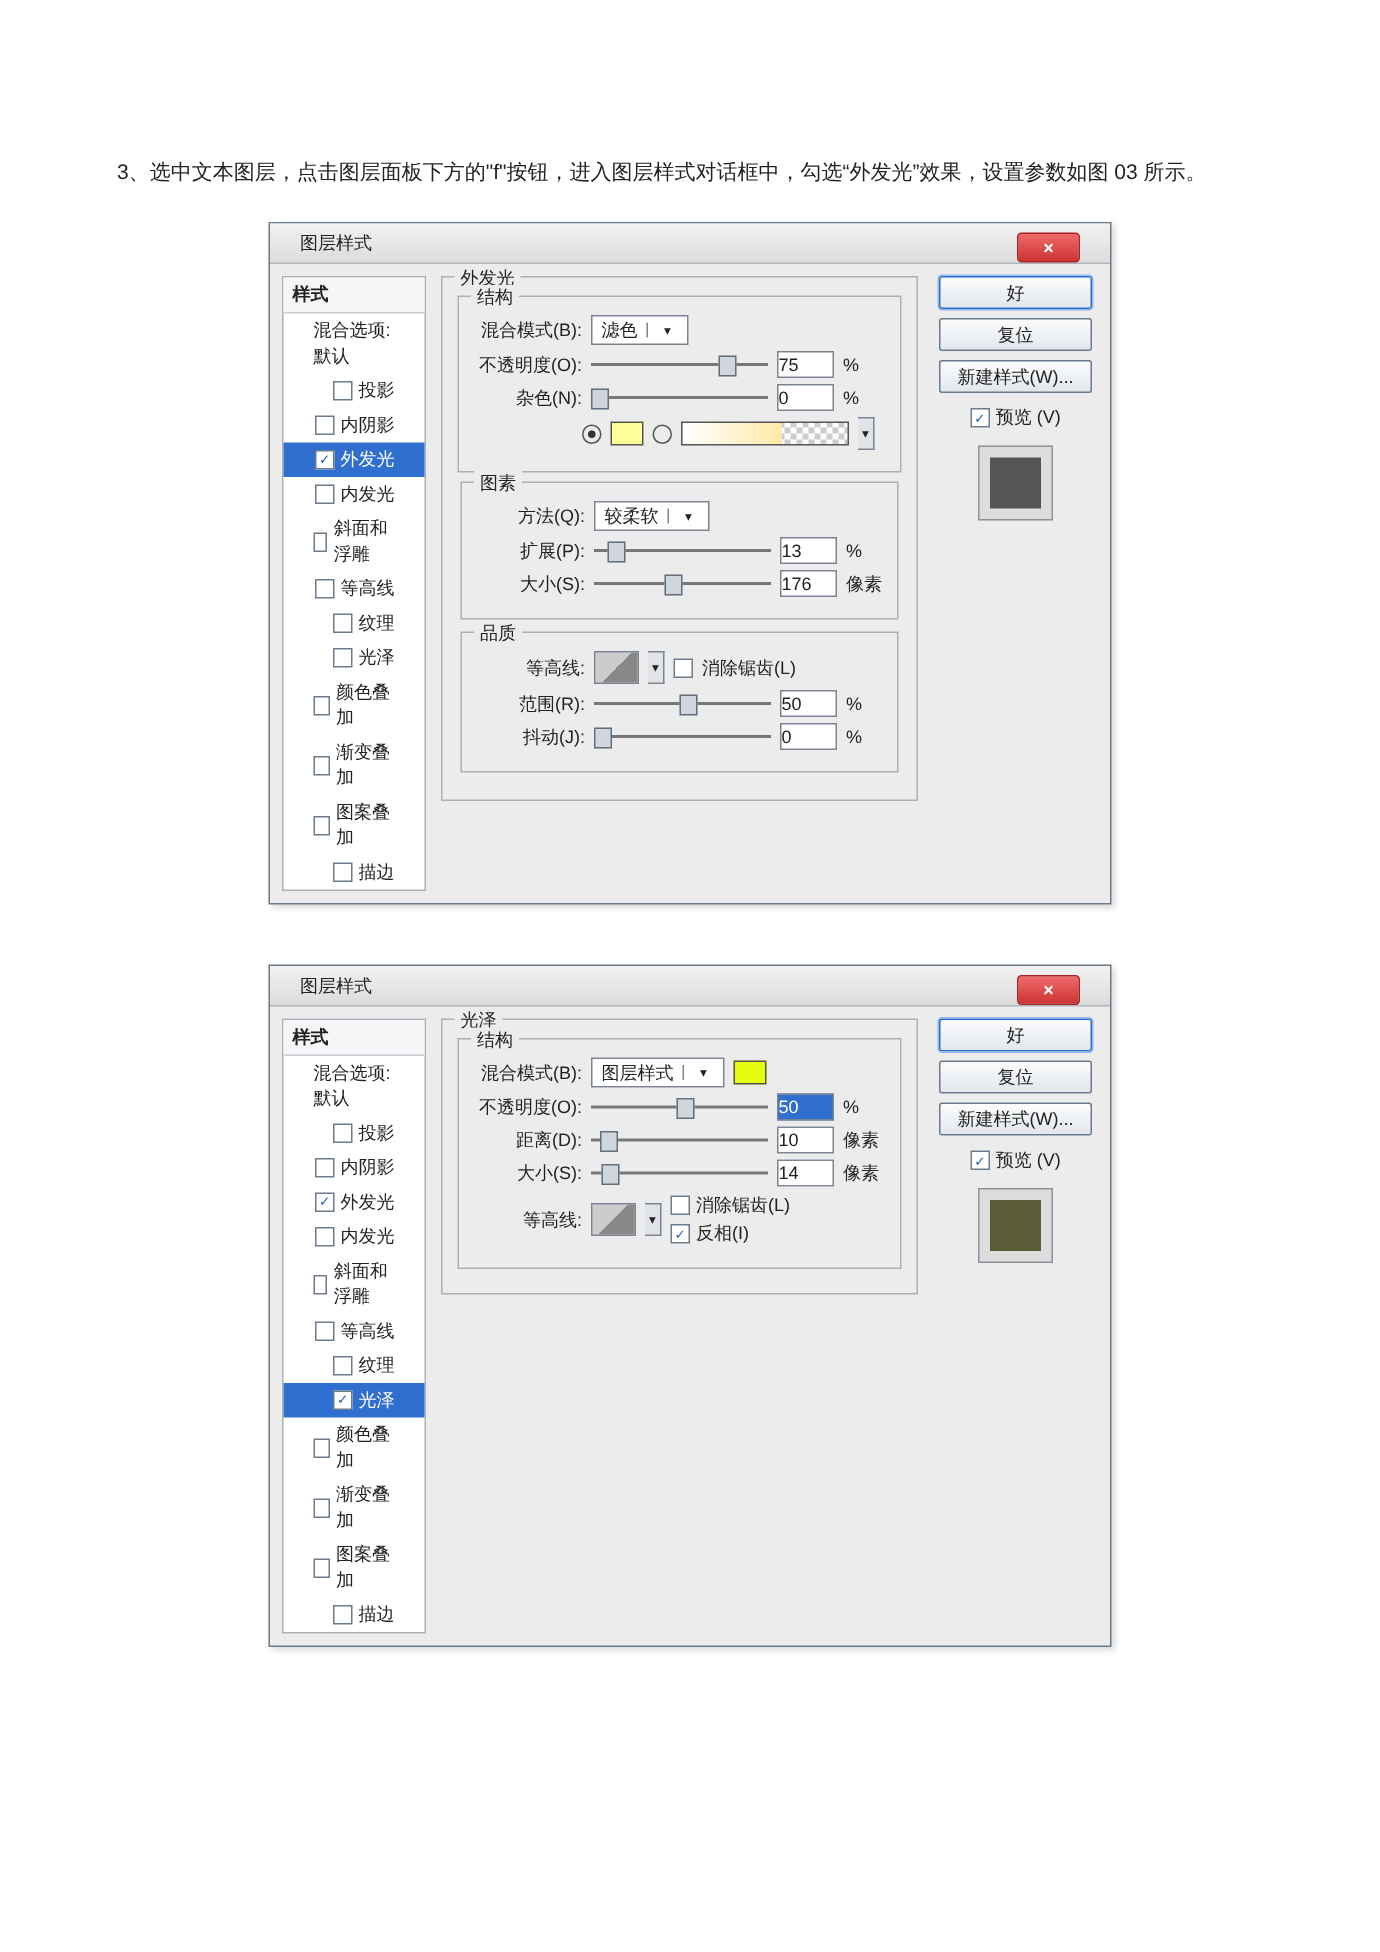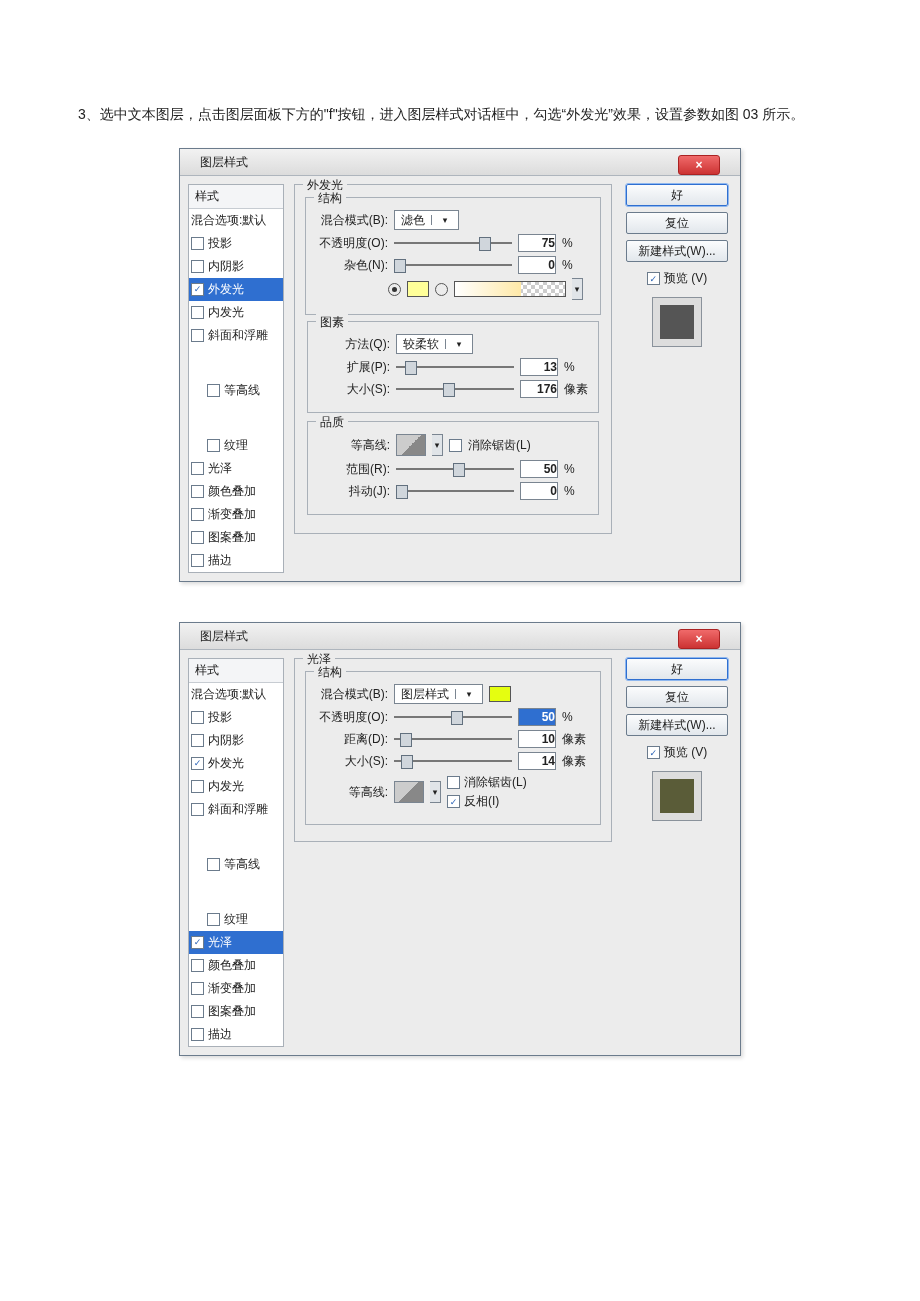--- a/index.html
+++ b/index.html
@@ -6,37 +6,37 @@
   .page{width:820px;margin:0 auto;padding:100px 50px 60px;}
   .para{line-height:2;margin:0 0 20px;}
   .indent{text-indent:2em;}
   .dialog-wrap{display:flex;justify-content:center;margin:10px 0 40px;}
   .dialog{width:560px;border:1px solid #6b7b8c;background:#ececec;font-size:12px;color:#222;position:relative;box-shadow:2px 2px 4px rgba(0,0,0,.15);}
   .titlebar{height:26px;line-height:26px;padding:0 20px;background:linear-gradient(#f2f2f2,#dcdcdc);border-bottom:1px solid #aeb5bd;display:flex;align-items:flex-end;}
   .titlebar div.t{flex:1;}
   .winbtn{width:40px;height:18px;border-radius:3px;background:linear-gradient(#f06a6a,#c33);border:1px solid #a22;display:flex;justify-content:center;align-items:center;color:#fff;font-weight:bold;font-size:12px;}
   .body{display:flex;padding:8px;gap:8px;min-height:310px;}
   .styles{width:94px;border:1px solid #a9b0b8;background:#fff;}
-  .styles .hdr{padding:3px 6px;border-bottom:1px solid #c7ccd2;background:#f4f5f7;}
-  .styles .row{padding:3px 2px;display:flex;align-items:center;gap:4px;}
+  .styles .hdr{padding:3px 6px;border-bottom:1px solid #c7ccd2;background:#f4f5f7;font-weight:bold;}
+  .styles .row{padding:3px 20px;display:flex;align-items:center;gap:4px;justify-content:flex-end;}
   .styles .row.sel{background:#2f6fd0;color:#fff;}
   .styles .row .cb{width:11px;height:11px;border:1px solid #6b7b8c;background:#fff;display:inline-flex;align-items:center;justify-content:center;font-size:9px;color:#2a63b6;line-height:1;}
-  .styles .row.indented{padding-left:18px;margin-top:32px;}
+  .styles .row.indented{padding-left:18px;}
   .mid{flex:1;position:relative;}
   .fset{border:1px solid #a9b0b8;margin:0 2px 8px;padding:8px 10px 10px;position:relative;background:#ececec;}
   .fset .lg{position:absolute;top:-8px;left:8px;background:#ececec;padding:0 4px;font-size:12px;}
   .frow{display:flex;align-items:center;gap:6px;margin:4px 0;}
   .lbl{width:72px;text-align:right;}
   .combo{display:inline-flex;align-items:center;border:1px solid #7a8591;background:#fff;height:18px;}
   .combo span{padding:0 6px;}
   .combo .dd{width:14px;border-left:1px solid #7a8591;display:flex;justify-content:center;align-items:center;font-size:9px;}
   .slider{position:relative;width:118px;height:14px;}
   .slider .track{position:absolute;top:6px;left:0;right:0;height:2px;background:#777;}
   .slider .thumb{position:absolute;top:1px;width:10px;height:12px;background:#d0d6dc;border:1px solid #62707e;}
-  .num{width:36px;height:16px;border:1px solid #7a8591;background:#fff;text-align:right;line-height:16px;font-weight:bold;}
+  .num{width:36px;height:16px;border:1px solid #7a8591;background:#fff;text-align:left;line-height:16px;}
   .num.sel{background:#2f6fd0;color:#fff;}
   .radio{width:11px;height:11px;border:1px solid #555;border-radius:50%;display:inline-flex;align-items:center;justify-content:center;}
   .radio .dot{width:5px;height:5px;border-radius:50%;background:#333;}
   .swatch{width:20px;height:14px;border:1px solid #555;}
   .grad{width:110px;height:14px;border:1px solid #555;background:linear-gradient(to right,#fff,#ffe9a8 60%,transparent 60%),repeating-conic-gradient(#ccc 0 25%,#fff 0 50%) 0/8px 8px;}
   .contour{width:28px;height:20px;border:1px solid #7a8591;background:linear-gradient(135deg,#ccc 0 50%,#888 50%);display:inline-flex;align-items:center;}
   .minidd{width:10px;height:20px;border:1px solid #7a8591;border-left:none;display:inline-flex;align-items:center;justify-content:center;font-size:9px;background:#e0e4e8;}
   .cb2{width:11px;height:11px;border:1px solid #6b7b8c;background:#fff;display:inline-flex;align-items:center;justify-content:center;font-size:9px;color:#2a63b6;}
   .right{width:110px;display:flex;flex-direction:column;gap:6px;align-items:center;}
   .btn{width:100px;height:20px;border:1px solid #6b7b8c;background:linear-gradient(#fbfcfd,#e2e7ec);display:flex;align-items:center;justify-content:center;border-radius:2px;}

